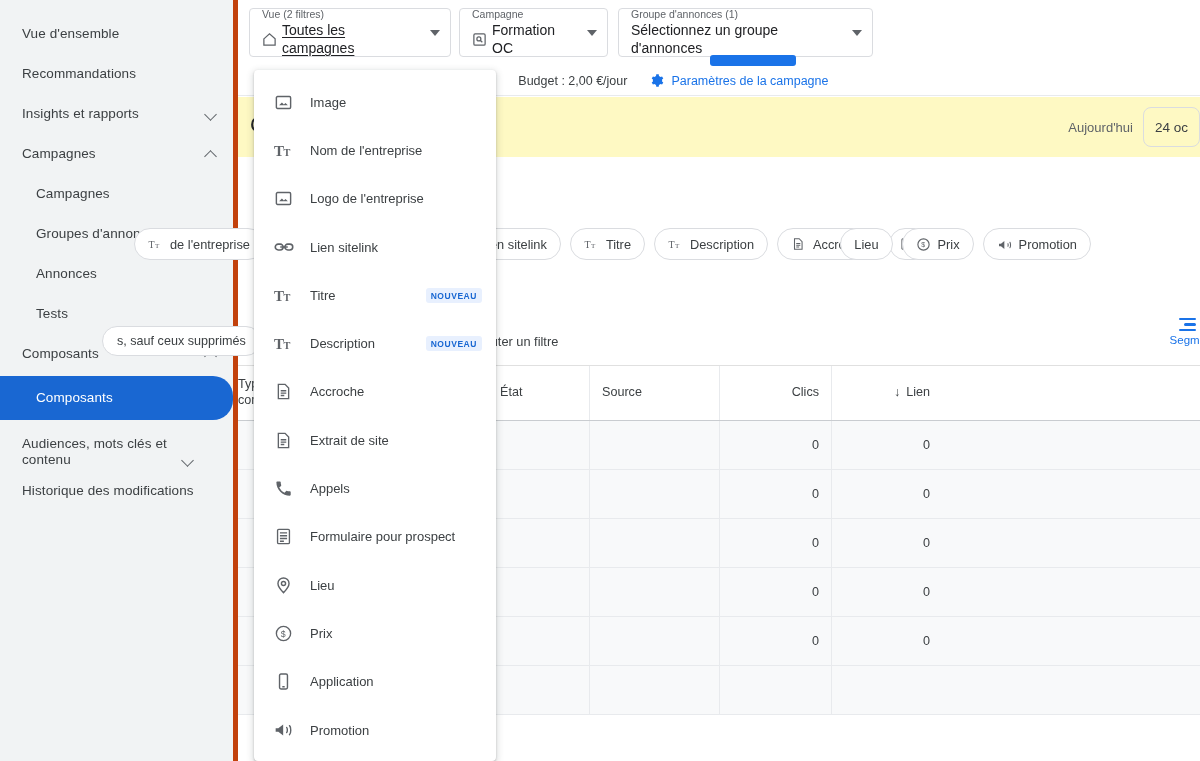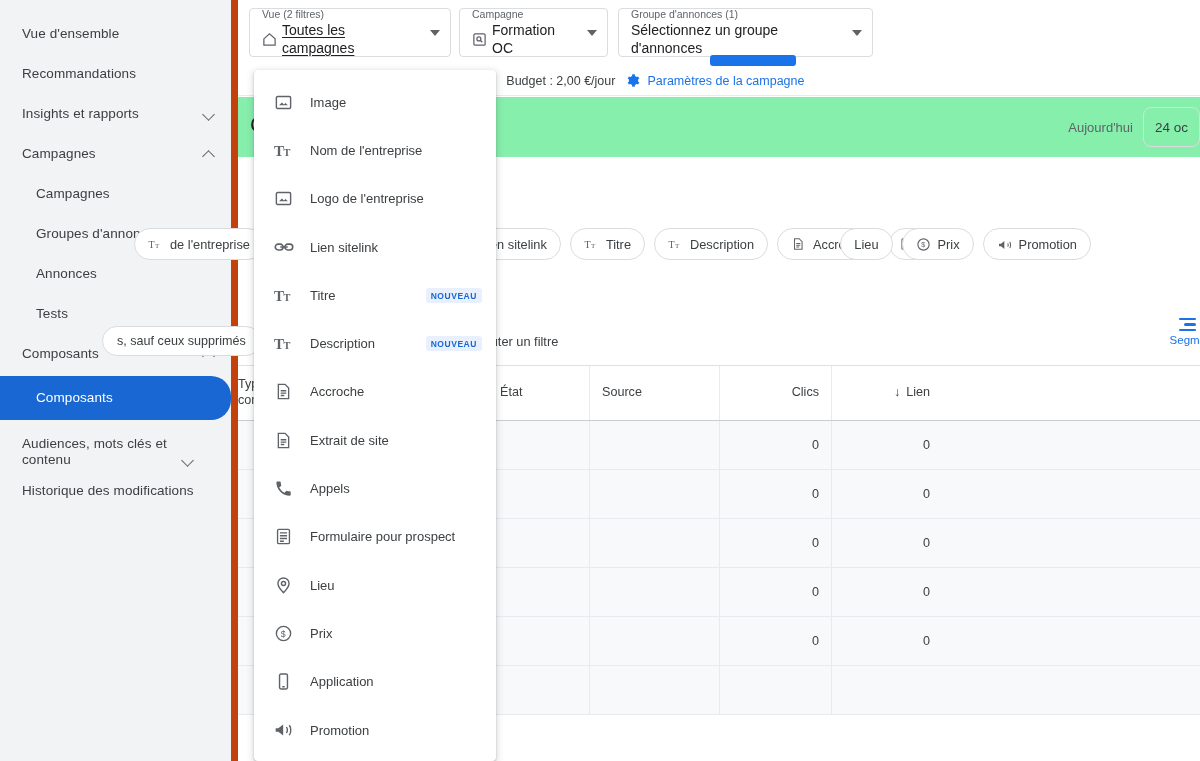--- a/index.html
+++ b/index.html
@@ -11,21 +11,21 @@
     background: #ffffff;
     color: #202124;
   }
   .root { position: relative; width: 1200px; height: 761px; background:#fff; }
 
   
   .sidebar {
     position: absolute; left: 0; top: 0;
     width: 238px; height: 761px;
     background: #f1f3f4;
-    border-right: 7px solid #c2410c;
+    border-right: 5px solid #c2410c;
     padding-top: 14px;
   }
   .nav-item {
     position: relative;
     display: flex; align-items: center;
     height: 40px;
     padding-left: 22px; padding-right: 14px;
     font-size: 13.5px; color: #3c4043;
     letter-spacing: .1px;
     cursor: pointer;
@@ -89,37 +89,37 @@
   }
   .sel-view { left: 11px; width: 202px; }
   .sel-camp { left: 221px; width: 149px; }
   .sel-adg  { left: 380px; width: 255px; }
 
   .mini-ico { width: 15px; height: 15px; flex:0 0 15px; display:inline-block; }
 
   
   .metabar {
     position: absolute; left: 0; top: 66px; right: 0; height: 30px;
-    display: flex; align-items: center; gap: 10px;
+    display: flex; align-items: center; gap: 22px;
     padding-left: 12px;
     font-size: 12.5px; color: #3c4043;
     border-bottom: 1px solid #e8eaed;
     background:#fff;
   }
   .metabar .seg { white-space: nowrap; }
   .metabar .link {
     color: #1a73e8; display: flex; align-items: center; gap: 7px; cursor: pointer;
   }
 
   
   .daterow {
     position: absolute; left: 0; top: 97px; right: 0; height: 60px;
     display: flex; align-items: center; justify-content: flex-end;
     padding-right: 0px;
-    background: #86efac;
+    background: #fef9c3;
   }
   .today-lbl { font-size: 13px; color: #5f6368; margin-right: 10px; }
   .datebox {
     height: 40px; min-width: 46px;
     border: 1px solid #dadce0; border-radius: 8px;
     display: flex; align-items: center; padding: 0 11px;
     font-size: 13.5px; color: #3c4043;
     overflow: hidden; white-space: nowrap;
     cursor: pointer;
   }

